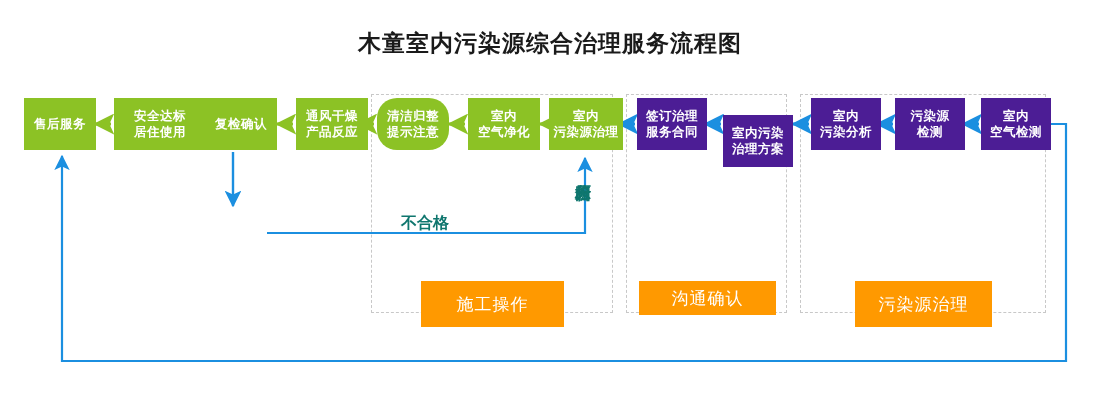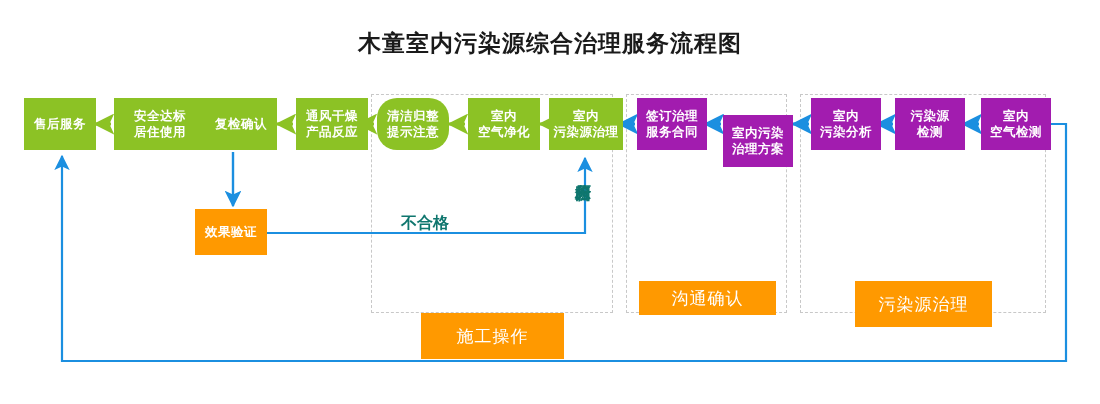--- a/index.html
+++ b/index.html
@@ -46,21 +46,21 @@
     align-items: center;
     justify-content: center;
     text-align: center;
     color: #ffffff;
     font-size: 12.5px;
     font-weight: bold;
     line-height: 1.25;
     letter-spacing: 0.5px;
   }
   .node.green  { background: #8CC225; }
-  .node.blue   { background: #a21caf; }
+  .node.blue   { background: #4c1d95; }
   .node.orange { background: #FF9900; }
 
   .node-line { display: block; }
 
   
   .stage {
     position: absolute;
     box-sizing: border-box;
     background: #FF9900;
     color: #ffffff;
@@ -215,26 +215,21 @@
     </span>
   </div>
 
   <div class="node blue" style="left:981px; top:98px; width:70px; height:52px;">
     <span>
       <span class="node-line">室内</span>
       <span class="node-line">空气检测</span>
     </span>
   </div>
 
-  <div class="node orange" style="left:195px; top:209px; width:72px; height:46px; font-size:12.5px;">
-    <span>
-      <span class="node-line">效果验证</span>
-    </span>
-  </div>
 
   <div class="edge-label" style="left:401px; top:213px;">不合格</div>
   <div class="edge-label vertical" style="left:572px; top:171px;">分析原因</div>
 
-  <div class="stage" style="left:421px; top:281px; width:143px; height:46px;margin-top:32px;">施工操作</div>
+  <div class="stage" style="left:421px; top:281px; width:143px; height:46px;">施工操作</div>
   <div class="stage" style="left:639px; top:281px; width:137px; height:34px;">沟通确认</div>
   <div class="stage" style="left:855px; top:281px; width:137px; height:46px;">污染源治理</div>
 
 </div>
 
 </body></html>

